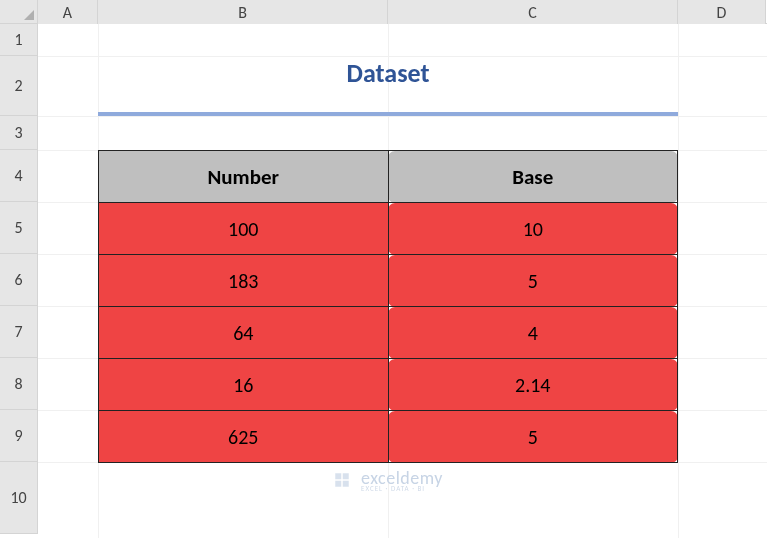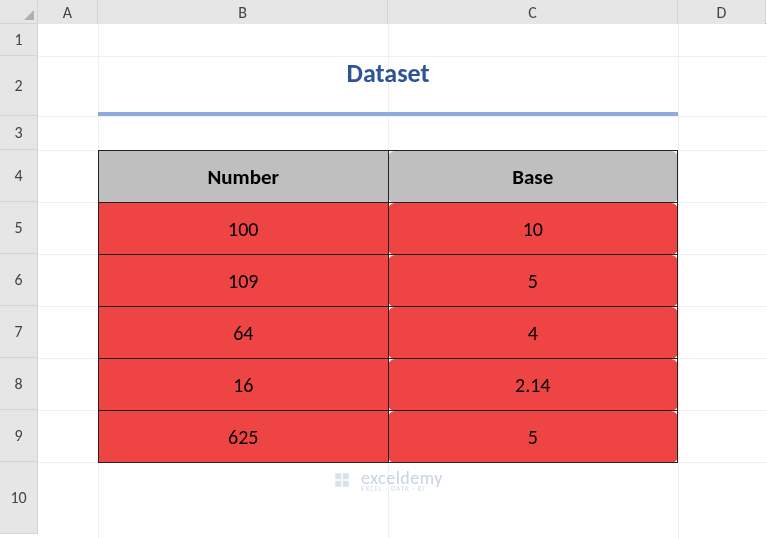--- a/index.html
+++ b/index.html
@@ -226,21 +226,21 @@
             <th class="th-col-b">Number</th>
             <th class="th-col-c">Base</th>
           </tr>
         </thead>
         <tbody>
           <tr>
             <td class="td-col-b">100</td>
             <td class="td-col-c">10</td>
           </tr>
           <tr>
-            <td class="td-col-b">109</td>
+            <td class="td-col-b">183</td>
             <td class="td-col-c">5</td>
           </tr>
           <tr>
             <td class="td-col-b">64</td>
             <td class="td-col-c">4</td>
           </tr>
           <tr>
             <td class="td-col-b">16</td>
             <td class="td-col-c">2.14</td>
           </tr>

